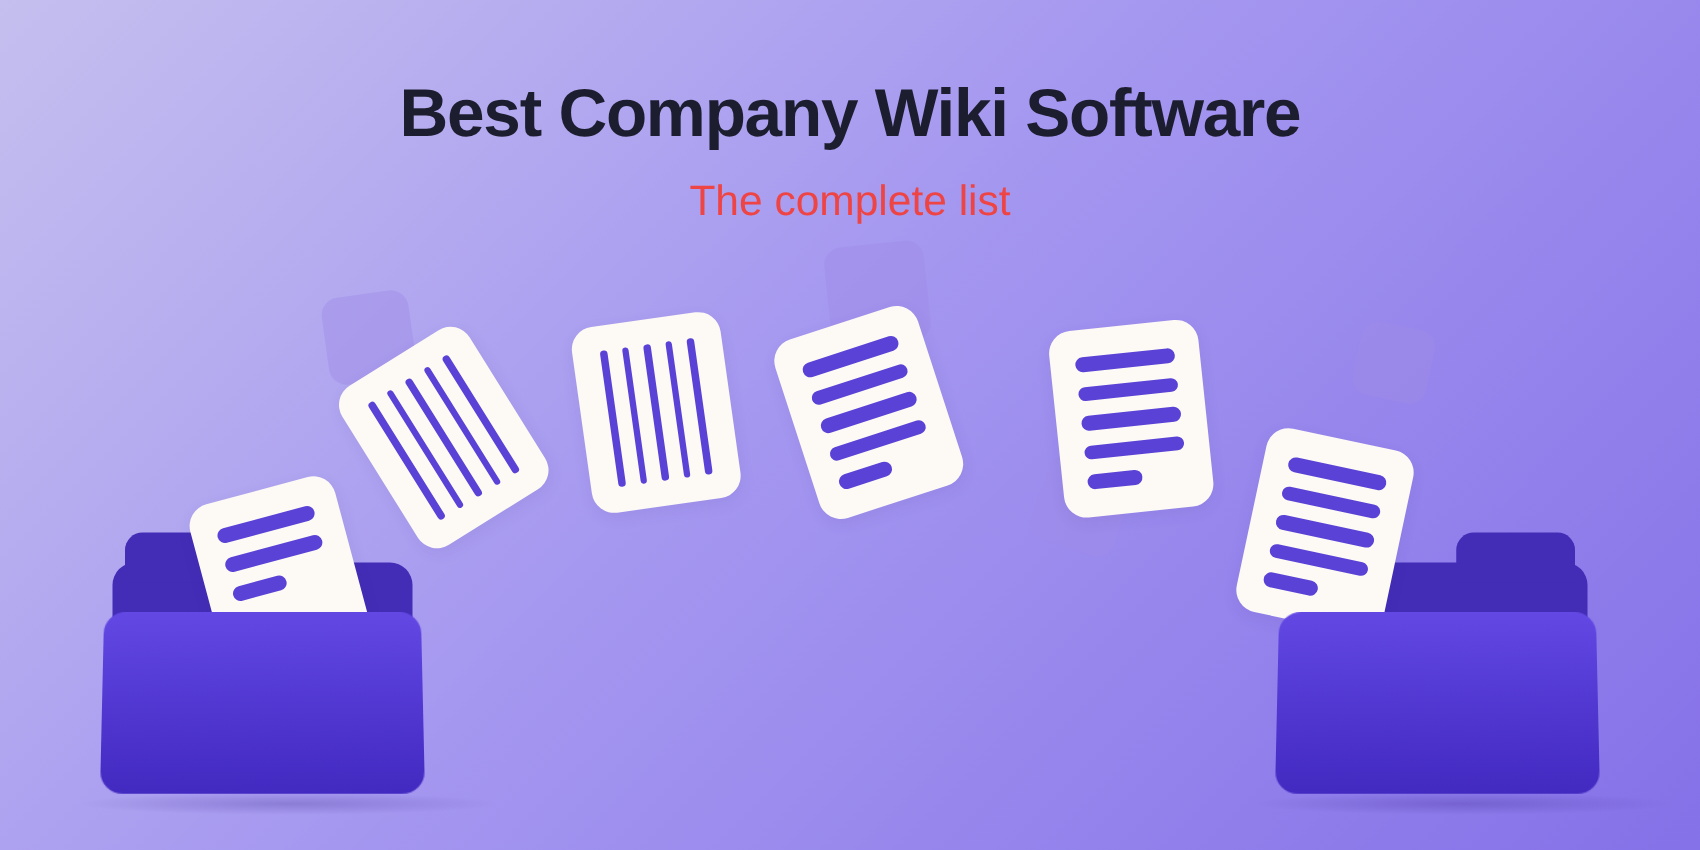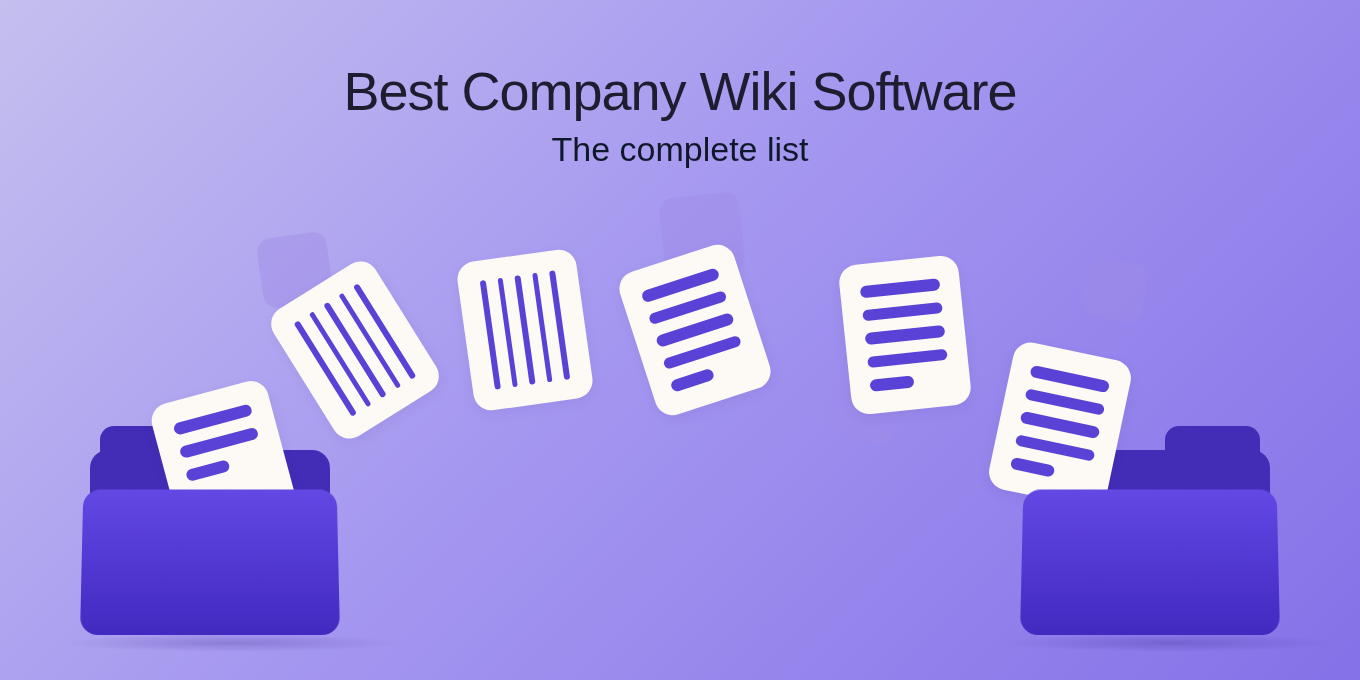--- a/index.html
+++ b/index.html
@@ -12,29 +12,29 @@
       position: relative;
     }
     .headline {
       text-align: center;
       padding-top: 60px;
       position: relative;
       z-index: 10;
     }
     .title {
       font-size: 54px;
-      font-weight: 400;
+      font-weight: 700;
       color: #1c1d2e;
       letter-spacing: -1px;
     }
     .subtitle {
       font-size: 34px;
       font-weight: 500;
-      color: #0f172a;
-      margin-top: 8px;
+      color: #ef4444;
+      margin-top: 20px;
     }
     .scene {
       position: absolute;
       inset: 0;
     }
     .bg-square {
       position: absolute;
       background: rgba(160, 140, 230, 0.45);
       border-radius: 14px;
     }

